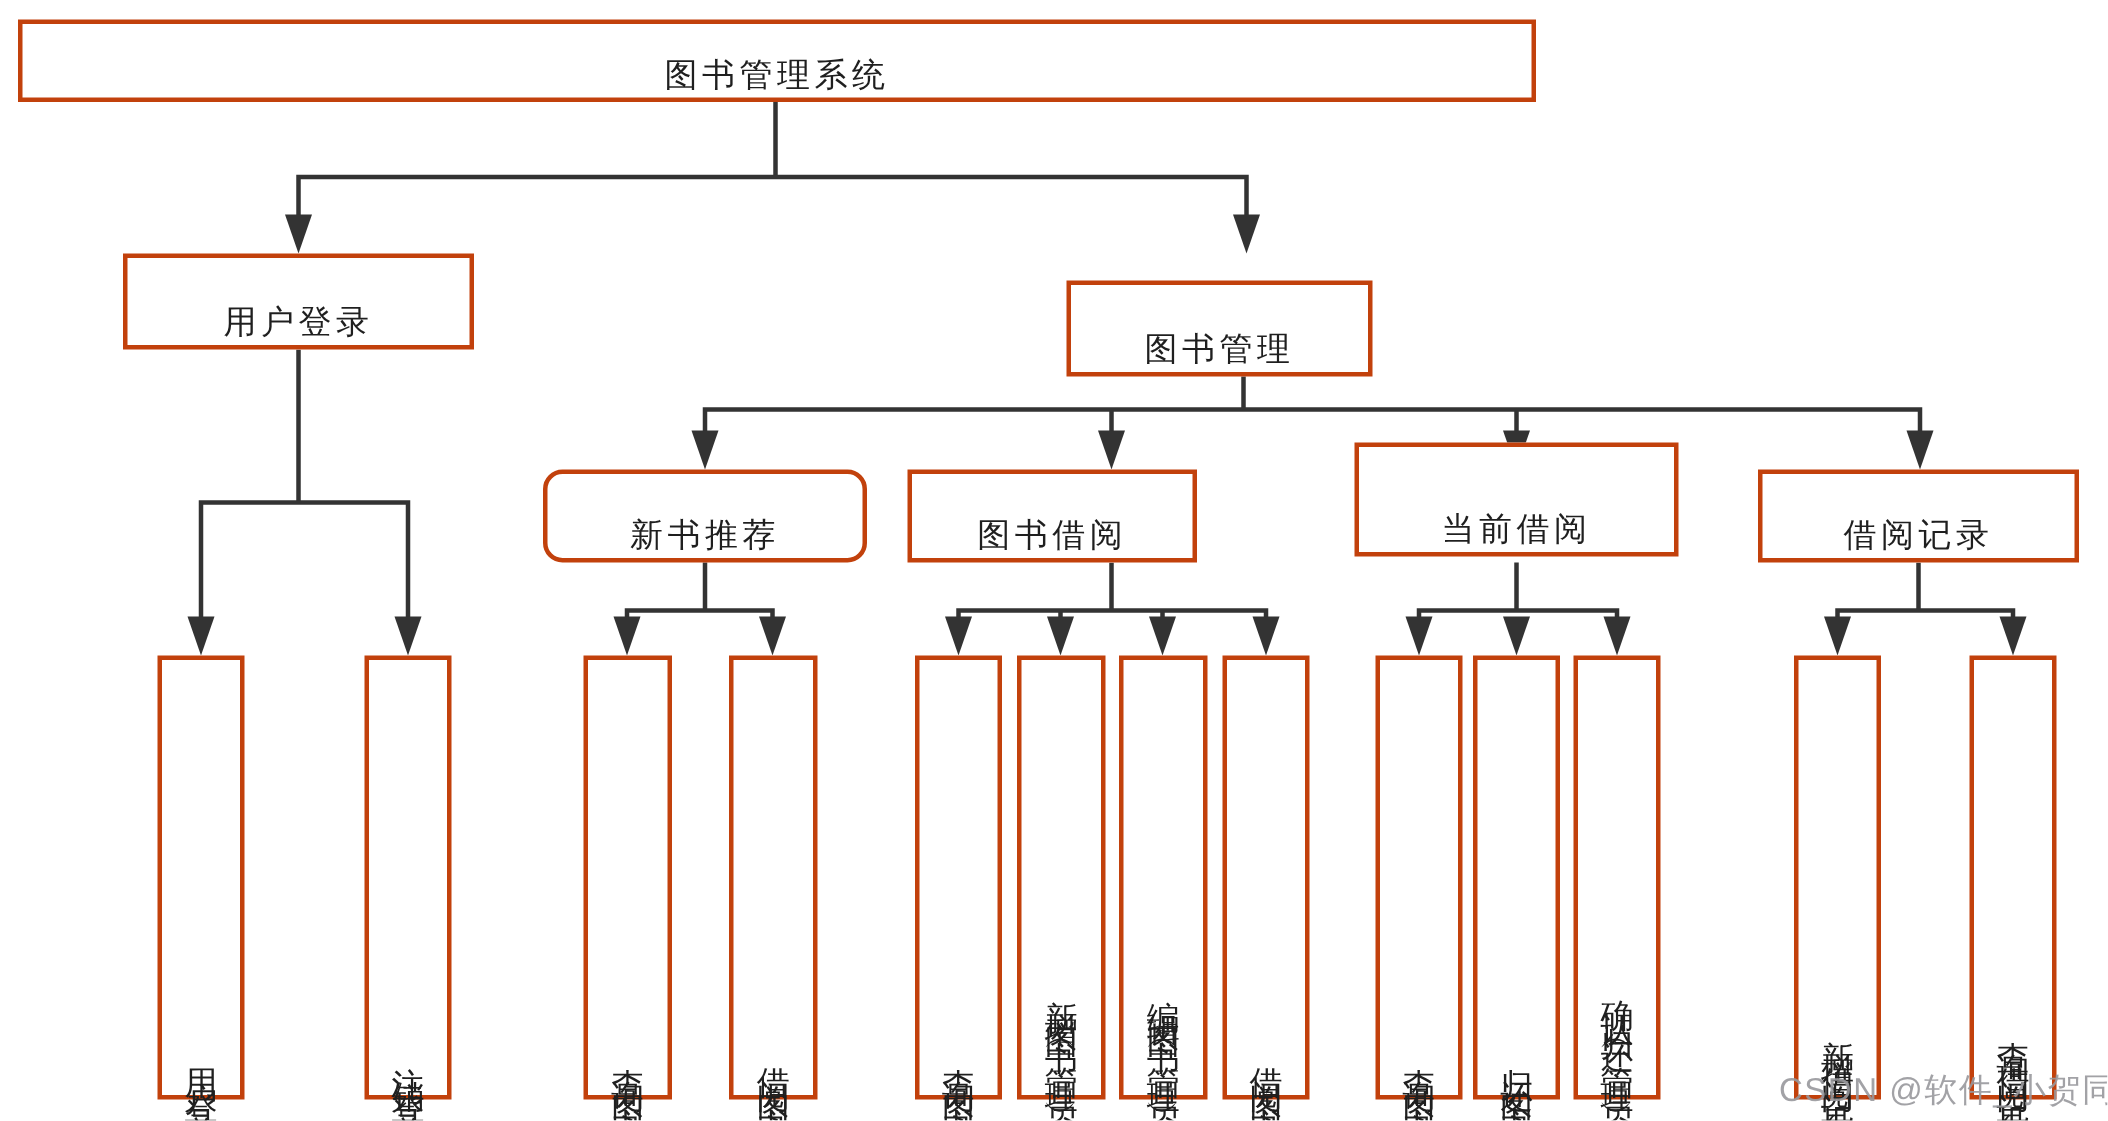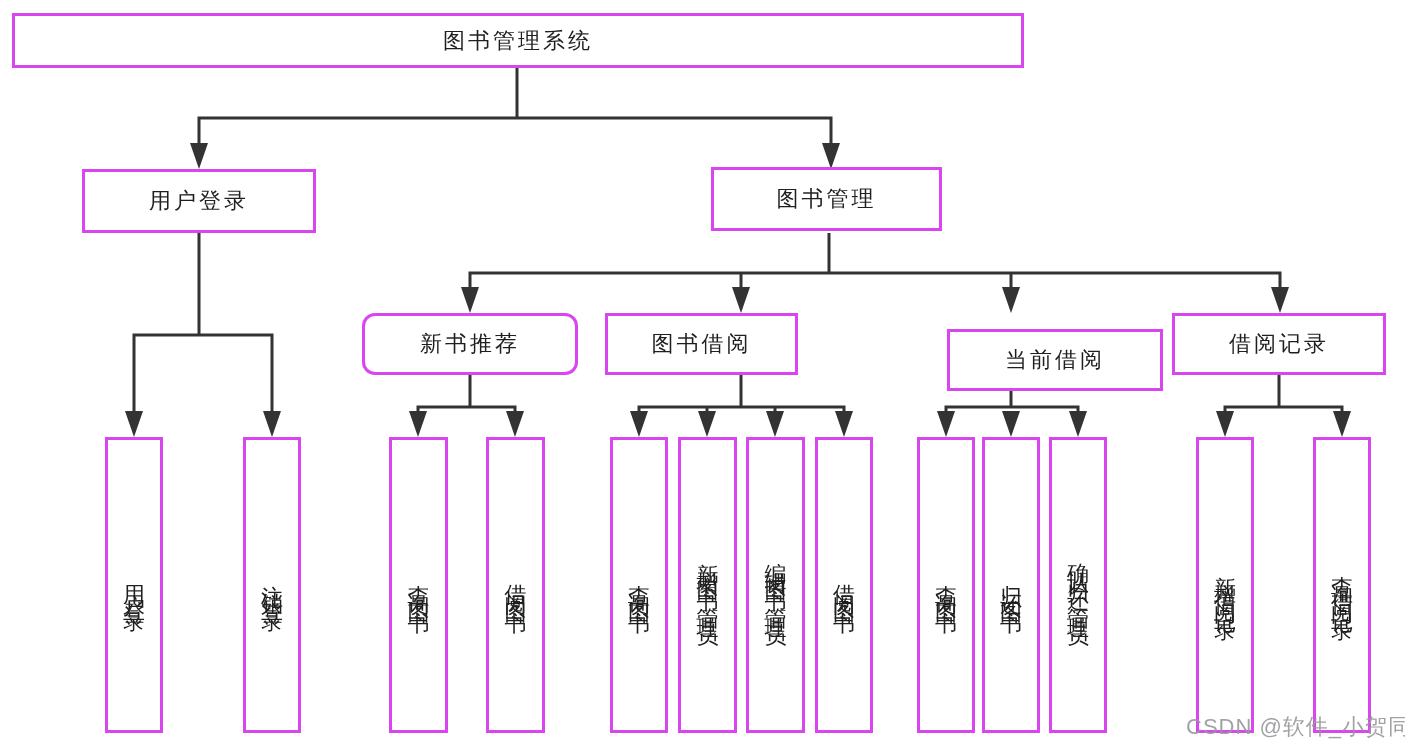--- a/index.html
+++ b/index.html
@@ -18,24 +18,24 @@
   #connectors {
     position: absolute;
     left: 0;
     top: 0;
     width: 1405px;
     height: 747px;
   }
   .node {
     position: absolute;
     box-sizing: border-box;
-    border: 3px solid #d946ef;
+    border: 3px solid #c2410c;
     background: #ffffff;
     display: flex;
-    align-items: center;
+    align-items: flex-end;
     justify-content: center;
     color: #1f1f1f;
   }
   .hbox {
     font-size: 22px;
     letter-spacing: 3px;
   }
   .hbox .lbl {
     white-space: nowrap;
   }
@@ -105,31 +105,31 @@
     </g>
   </svg>
 
   <div class="node hbox" style="left:12px; top:13px; width:1012px; height:55px;">
     <span class="lbl">图书管理系统</span>
   </div>
 
   <div class="node hbox" style="left:82px; top:169px; width:234px; height:64px;">
     <span class="lbl">用户登录</span>
   </div>
-  <div class="node hbox" style="left:711px; top:167px; width:231px; height:64px;">
+  <div class="node hbox" style="left:711px; top:187px; width:204px; height:64px;">
     <span class="lbl">图书管理</span>
   </div>
 
   <div class="node hbox" style="left:362px; top:313px; width:216px; height:62px;border-radius:13px;">
     <span class="lbl">新书推荐</span>
   </div>
   <div class="node hbox" style="left:605px; top:313px; width:193px; height:62px;">
     <span class="lbl">图书借阅</span>
   </div>
-  <div class="node hbox" style="left:903px; top:329px; width:216px; height:62px;margin-left:44px;">
+  <div class="node hbox" style="left:903px; top:295px; width:216px; height:76px;">
     <span class="lbl">当前借阅</span>
   </div>
   <div class="node hbox" style="left:1172px; top:313px; width:214px; height:62px;">
     <span class="lbl">借阅记录</span>
   </div>
 
   <div class="node vbox" style="left:105px; top:437px; width:58px; height:296px;">
     <span class="lbl">用户登录</span>
   </div>
   <div class="node vbox" style="left:243px; top:437px; width:58px; height:296px;">

